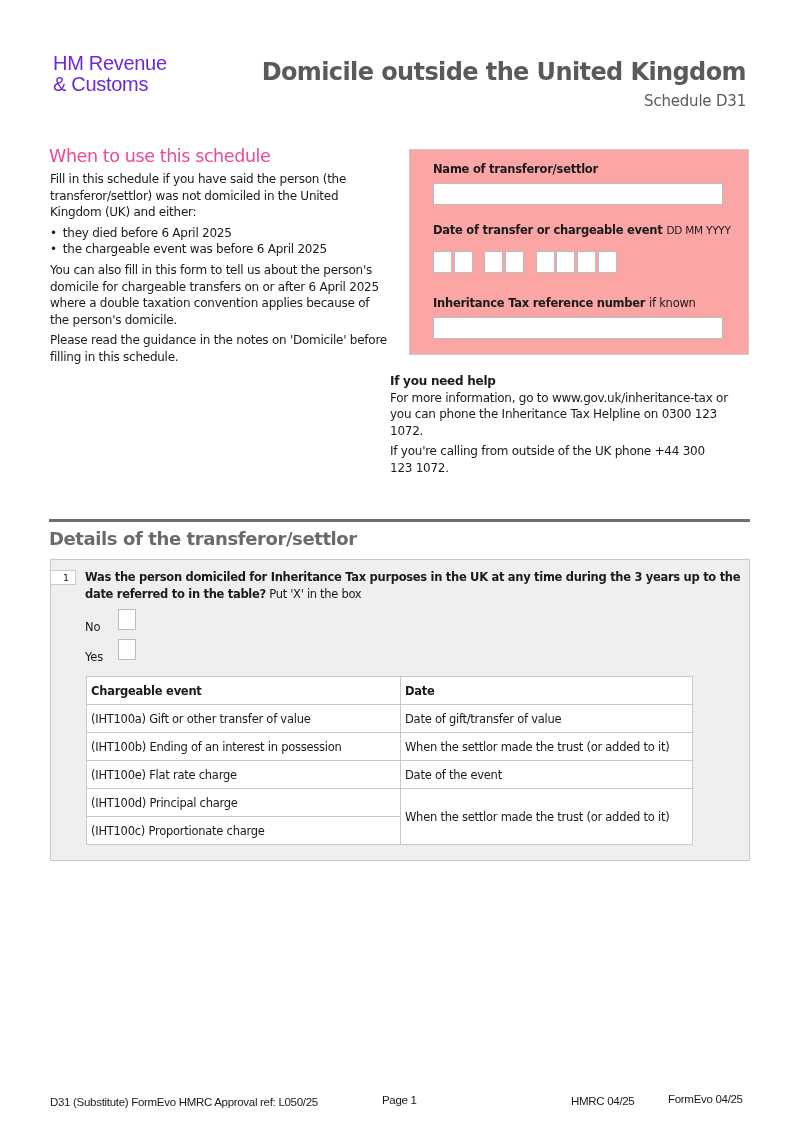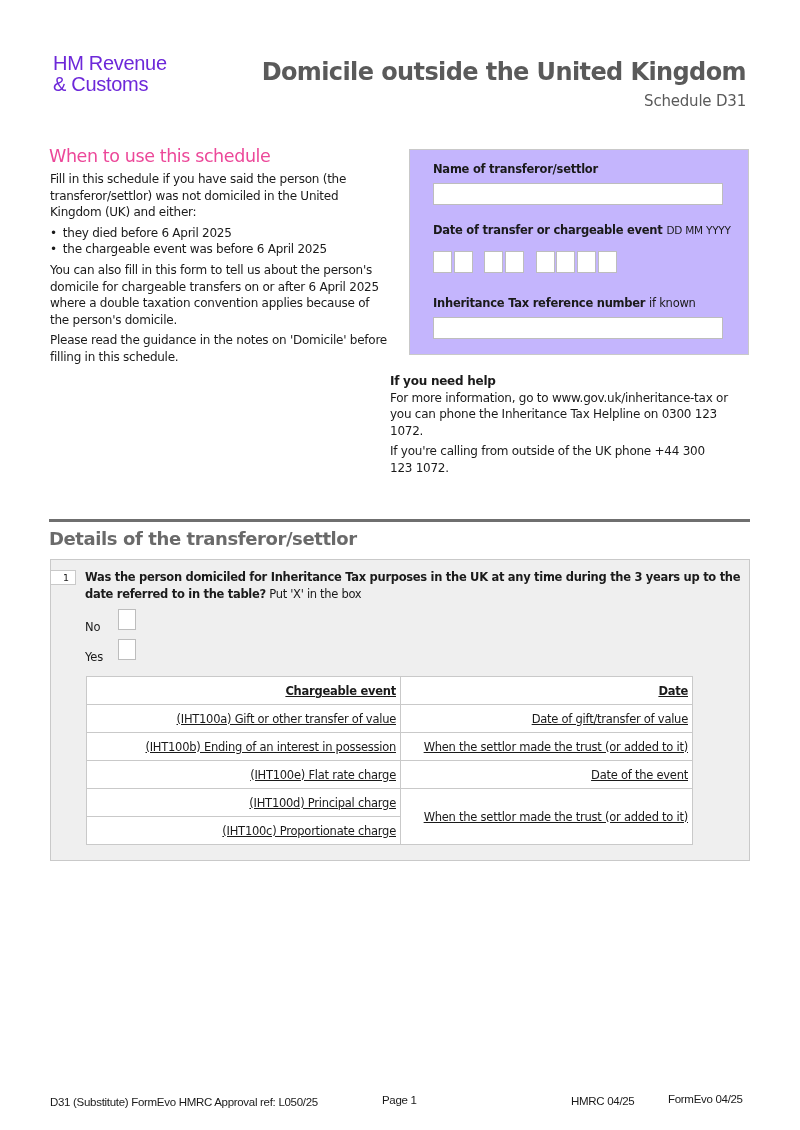--- a/index.html
+++ b/index.html
@@ -7,39 +7,39 @@
          font-family: "DejaVu Sans", sans-serif; color: #1a1a1a; }
   .abs { position: absolute; }
   .logo { left: 53px; top: 53px; font-family: "Liberation Sans", sans-serif; font-size: 20px; line-height: 21px; color: #6d28d9; letter-spacing: -0.3px; }
   .title { right: 54px; top: 58px; font-size: 24px; font-weight: bold; color: #5a5a5a; letter-spacing: -0.6px; white-space: nowrap; }
   .subtitle { right: 54px; top: 92px; font-size: 15px; color: #5a5a5a; letter-spacing: -0.2px; }
   .when-h { left: 49px; top: 146px; font-size: 17.5px; color: #ec4899; letter-spacing: -0.4px; }
   .when-body { left: 50px; top: 171px; width: 340px; font-size: 12px; line-height: 16.6px; letter-spacing: -0.25px; color: #1a1a1a; }
   .when-body p { margin: 0 0 4px 0; }
   .when-body ul { margin: 0 0 4px 0; padding: 0; list-style: none; }
   .when-body li::before { content: "\2022"; margin-right: 6px; }
-  .panel { left: 409px; top: 149px; width: 340px; height: 206px; background: #c4b5fd; border: 1px solid #c9c9c9; box-sizing: border-box; }
+  .panel { left: 409px; top: 149px; width: 340px; height: 206px; background: #fca5a5; border: 1px solid #c9c9c9; box-sizing: border-box; }
   .lbl { font-size: 11.5px; font-weight: bold; letter-spacing: -0.25px; color: #1a1a1a; position: absolute; left: 23px; white-space: nowrap; }
   .lbl .hint { font-weight: normal; font-size: 10.5px; margin-left: 4px; }
   .lbl .norm { font-weight: normal; }
   .field { position: absolute; left: 23px; width: 290px; height: 22px; background: #fff; border: 1px solid #bdbdbd; box-sizing: border-box; }
   .datebox { position: absolute; top: 101px; width: 19px; height: 22px; background: #fff; border: 1px solid #bdbdbd; box-sizing: border-box; }
   .help { left: 390px; top: 373px; width: 340px; font-size: 12px; line-height: 16.6px; letter-spacing: -0.25px; color: #1a1a1a; }
   .help p { margin: 0 0 4px 0; }
   .help .h { font-weight: bold; }
   .rule { left: 49px; top: 519px; width: 701px; height: 3px; background: #6f6f6f; }
   .sec-h { left: 49px; top: 528px; font-size: 18px; font-weight: bold; color: #6a6a6a; letter-spacing: -0.4px; }
   .qbox { left: 50px; top: 559px; width: 700px; height: 302px; background: #efefef; border: 1px solid #c9c9c9; box-sizing: border-box; }
   .qnum { position: absolute; left: 0px; top: 10px; width: 25px; height: 15px; background: #fff; border: 1px solid #c9c9c9; border-left: none; font-size: 9.5px; text-align: right; padding-right: 6px; box-sizing: border-box; line-height: 14px; }
   .qtext { position: absolute; left: 34px; top: 9px; width: 660px; font-size: 11.5px; line-height: 17px; letter-spacing: -0.3px; }
   .qtext b { font-weight: bold; }
   .opt-lbl { position: absolute; left: 34px; font-size: 11.5px; letter-spacing: -0.2px; }
   .opt-box { position: absolute; left: 67px; width: 18px; height: 21px; background: #fff; border: 1px solid #bdbdbd; box-sizing: border-box; }
   table.ev { position: absolute; left: 35px; top: 116px; width: 607px; border-collapse: collapse; background: #fff; font-size: 11.5px; letter-spacing: -0.25px; }
-  table.ev th, table.ev td { border: 1px solid #c9c9c9; text-align: right; height: 27px; padding: 0 4px; font-weight: normal; text-decoration: underline; }
+  table.ev th, table.ev td { border: 1px solid #c9c9c9; text-align: left; height: 27px; padding: 0 4px; font-weight: normal; }
   table.ev th { font-weight: bold; }
   table.ev td.c1, table.ev th.c1 { width: 305px; }
   .foot { font-family: "Liberation Sans", sans-serif; font-size: 11.5px; color: #1a1a1a; letter-spacing: -0.3px; white-space: nowrap; }
 </style>
 </head>
 <body>
 
 <div class="abs logo">
   <div>HM Revenue</div>
   <div>&amp; Customs</div>

